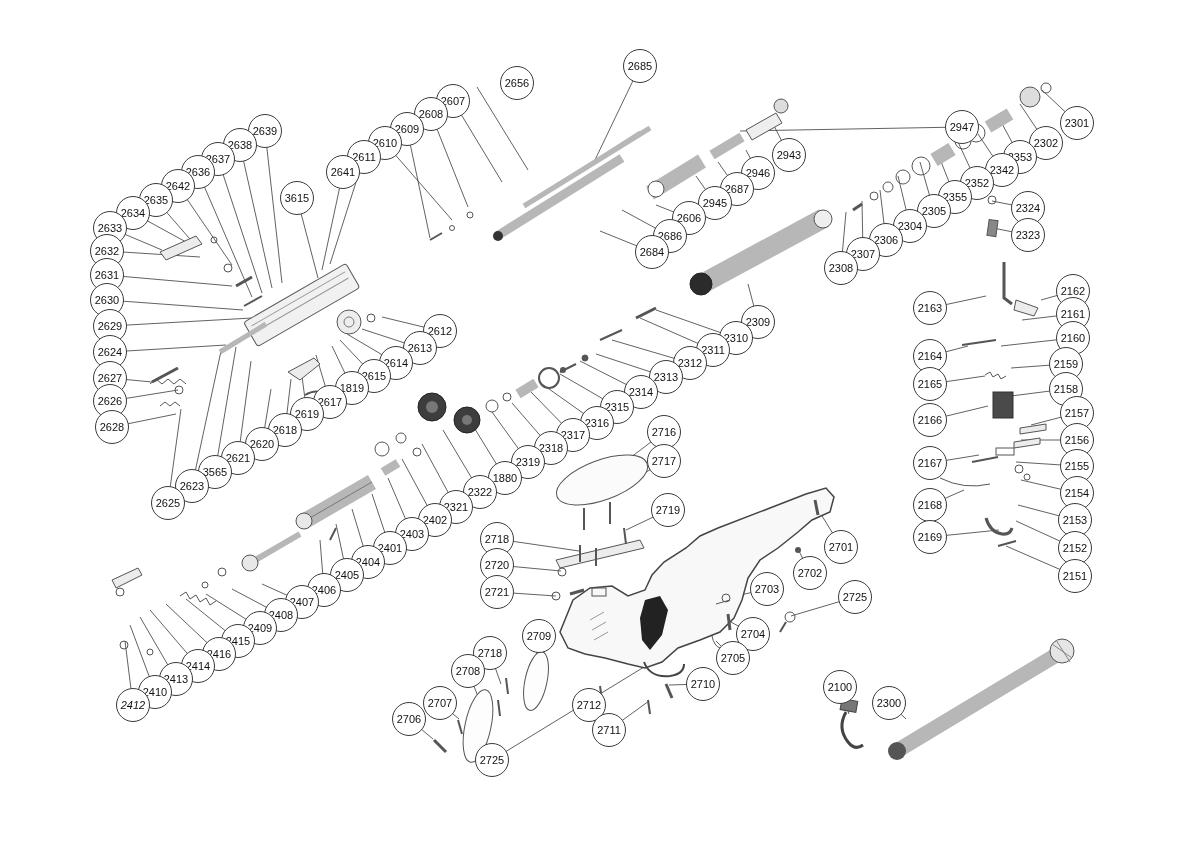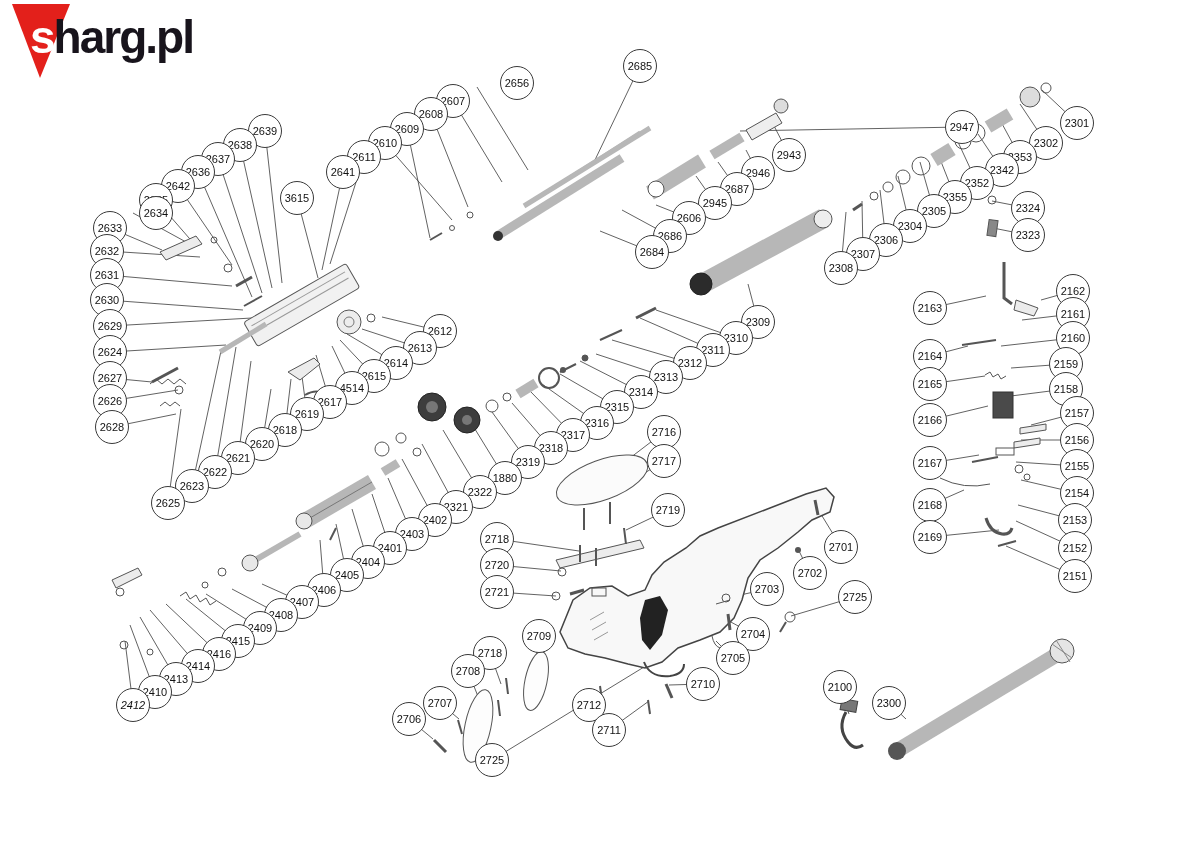--- a/index.html
+++ b/index.html
@@ -350,21 +350,21 @@
     </g>
   </svg>
 
   <div id="callout-layer">
       <div class="callout" style="left: 248px; top: 114px;">2639</div>
       <div class="callout" style="left: 223px; top: 128px;">2638</div>
       <div class="callout" style="left: 201px; top: 142px;">2637</div>
       <div class="callout" style="left: 181px; top: 155px;">2636</div>
       <div class="callout" style="left: 161px; top: 169px;">2642</div>
       <div class="callout" style="left: 139px; top: 183px;">2635</div>
-      <div class="callout" style="left: 116px; top: 196px; margin-left: 23px;">2634</div>
+      <div class="callout" style="left: 116px; top: 196px;">2634</div>
       <div class="callout" style="left: 93px; top: 211px;">2633</div>
       <div class="callout" style="left: 90px; top: 234px;">2632</div>
       <div class="callout" style="left: 90px; top: 258px;">2631</div>
       <div class="callout" style="left: 90px; top: 283px;">2630</div>
       <div class="callout" style="left: 93px; top: 309px;">2629</div>
       <div class="callout" style="left: 93px; top: 335px;">2624</div>
       <div class="callout" style="left: 93px; top: 361px;">2627</div>
       <div class="callout" style="left: 93px; top: 384px;">2626</div>
       <div class="callout" style="left: 95px; top: 410px;">2628</div>
       <div class="callout" style="left: 623px; top: 49px;">2685</div>
@@ -423,27 +423,27 @@
       <div class="callout" style="left: 221px; top: 624px;">2415</div>
       <div class="callout" style="left: 202px; top: 637px;">2416</div>
       <div class="callout" style="left: 181px; top: 649px;">2414</div>
       <div class="callout" style="left: 159px; top: 662px;">2413</div>
       <div class="callout" style="left: 138px; top: 675px;">2410</div>
       <div class="callout" style="left: 116px; top: 688px; font-style: italic;">2412</div>
       <div class="callout" style="left: 423px; top: 314px;">2612</div>
       <div class="callout" style="left: 403px; top: 331px;">2613</div>
       <div class="callout" style="left: 379px; top: 346px;">2614</div>
       <div class="callout" style="left: 357px; top: 359px;">2615</div>
-      <div class="callout" style="left: 335px; top: 371px;">4514</div>
+      <div class="callout" style="left: 335px; top: 371px;">1819</div>
       <div class="callout" style="left: 313px; top: 385px;">2617</div>
       <div class="callout" style="left: 290px; top: 397px;">2619</div>
       <div class="callout" style="left: 268px; top: 413px;">2618</div>
       <div class="callout" style="left: 245px; top: 427px;">2620</div>
       <div class="callout" style="left: 221px; top: 441px;">2621</div>
-      <div class="callout" style="left: 198px; top: 455px;">2622</div>
+      <div class="callout" style="left: 198px; top: 455px;">3565</div>
       <div class="callout" style="left: 175px; top: 469px;">2623</div>
       <div class="callout" style="left: 151px; top: 486px;">2625</div>
       <div class="callout" style="left: 913px; top: 291px;">2163</div>
       <div class="callout" style="left: 913px; top: 339px;">2164</div>
       <div class="callout" style="left: 913px; top: 367px;">2165</div>
       <div class="callout" style="left: 913px; top: 403px;">2166</div>
       <div class="callout" style="left: 913px; top: 446px;">2167</div>
       <div class="callout" style="left: 913px; top: 488px;">2168</div>
       <div class="callout" style="left: 913px; top: 520px;">2169</div>
       <div class="callout" style="left: 1056px; top: 274px;">2162</div>
@@ -476,21 +476,15 @@
       <div class="callout" style="left: 423px; top: 686px;">2707</div>
       <div class="callout" style="left: 392px; top: 702px;">2706</div>
       <div class="callout" style="left: 686px; top: 667px;">2710</div>
       <div class="callout" style="left: 572px; top: 688px;">2712</div>
       <div class="callout" style="left: 592px; top: 713px;">2711</div>
       <div class="callout" style="left: 475px; top: 743px;">2725</div>
       <div class="callout" style="left: 823px; top: 670px;">2100</div>
       <div class="callout" style="left: 872px; top: 686px;">2300</div>
     </div>
 
-  <div class="logo">
-    <svg class="logo-flag" width="80" height="80" viewBox="0 0 80 80">
-      <polygon points="2,2 60,2 30,76" style="fill:var(--brand-red,#e3201b)"></polygon>
-    </svg>
-    <div class="brand-text"><span class="brand-s">s</span><span>harg.pl</span></div>
-  </div>
 
 
 </div>
 
 </body></html>

